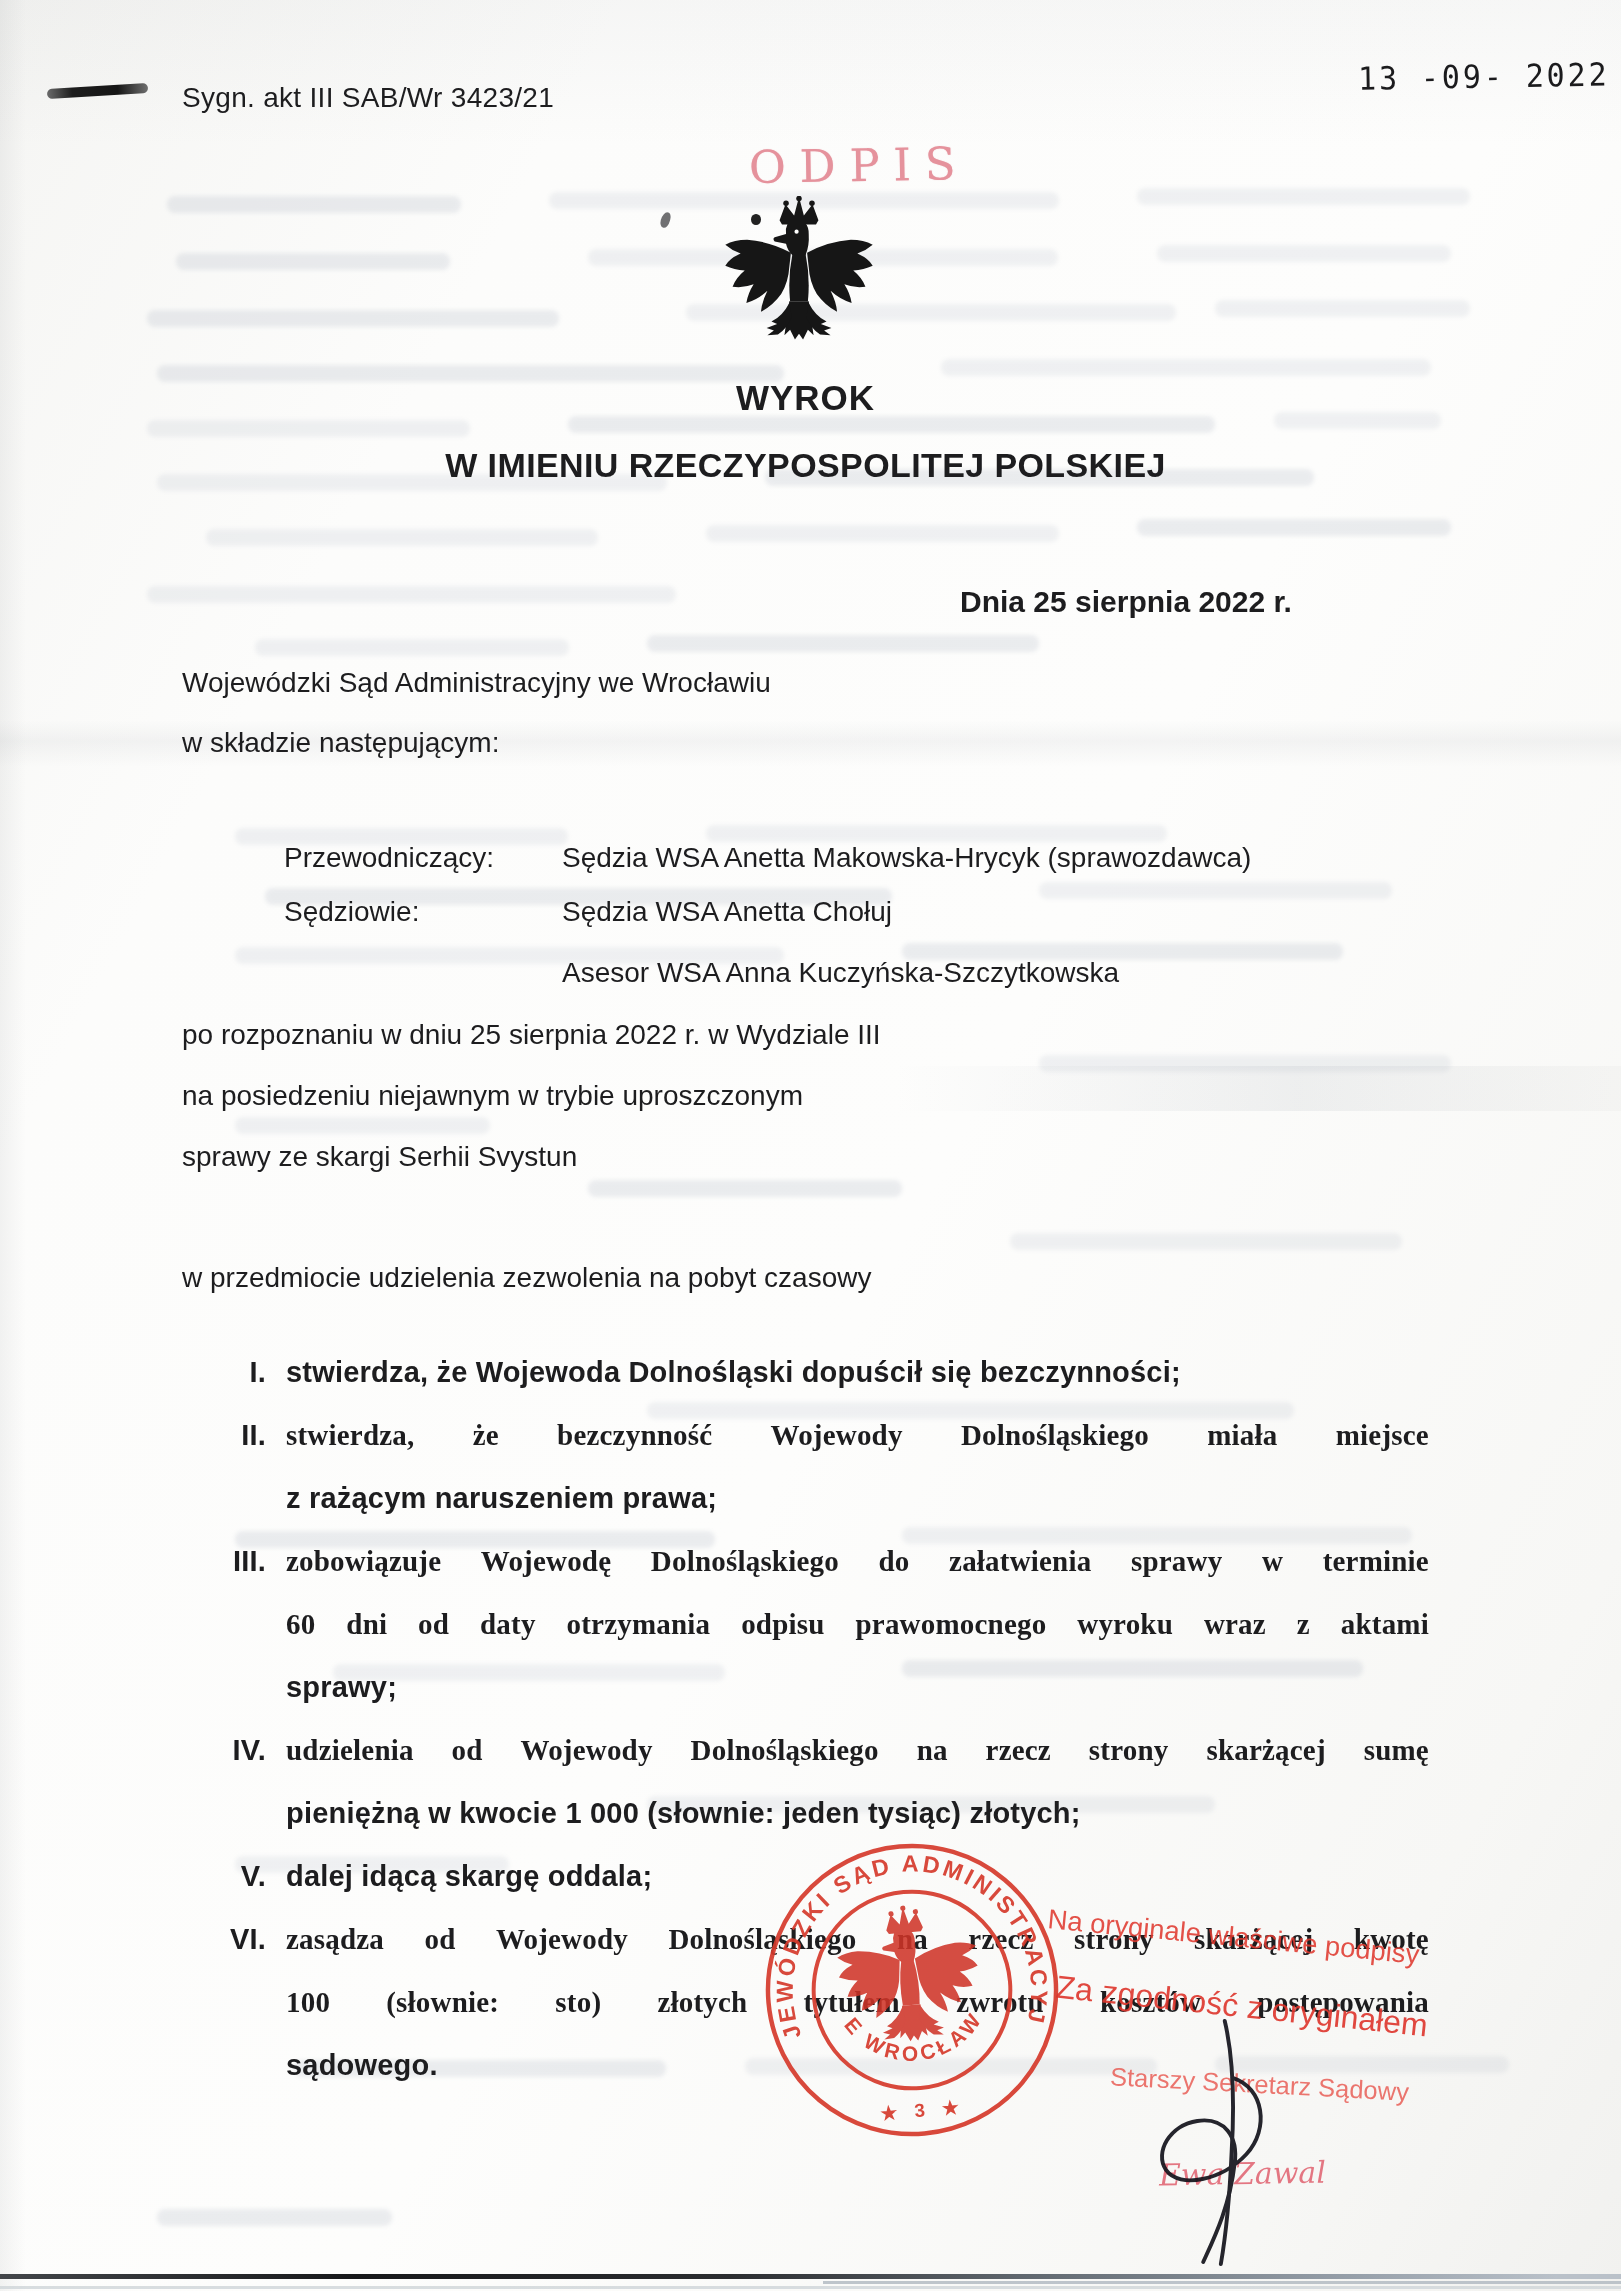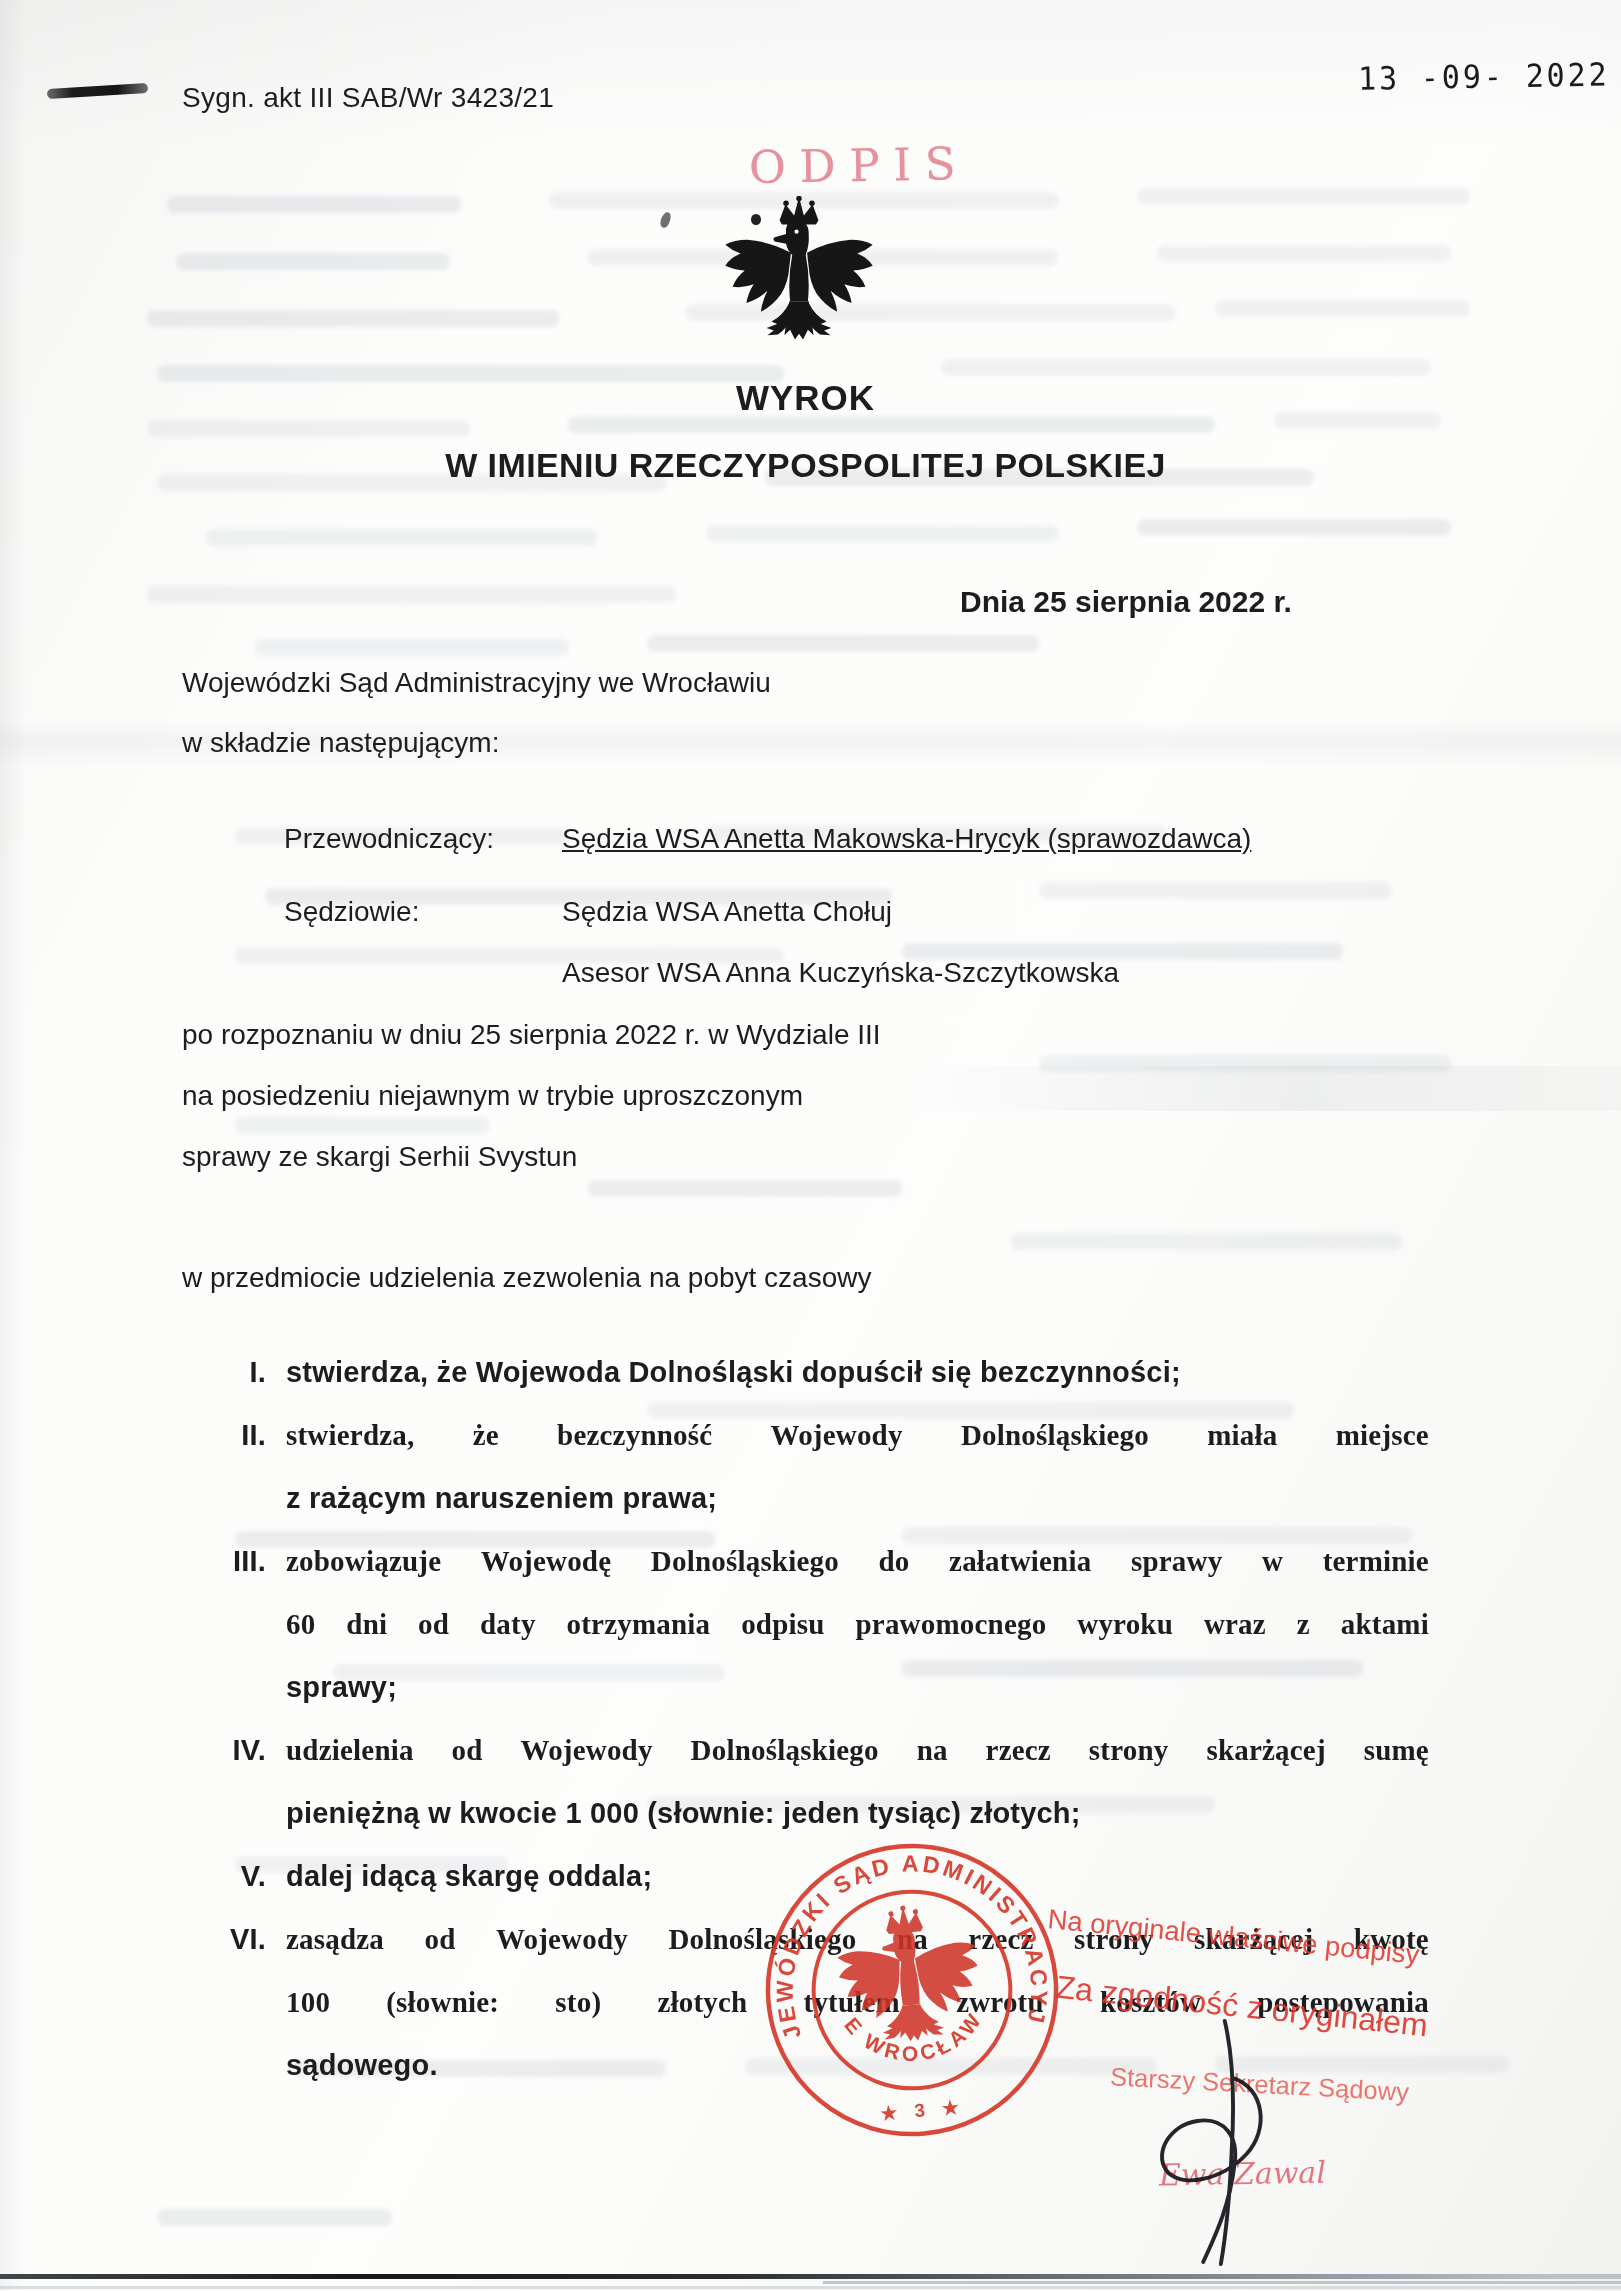--- a/index.html
+++ b/index.html
@@ -140,21 +140,21 @@
       </g>
   </svg>
 
   <div class="abs centerline title">WYROK</div>
   <div class="abs centerline subtitle">W IMIENIU RZECZYPOSPOLITEJ POLSKIEJ</div>
   <div class="abs date-line">Dnia 25 sierpnia 2022 r.</div>
 
   <div class="abs body-line" style="top:667px;">Wojewódzki Sąd Administracyjny we Wrocławiu</div>
   <div class="abs body-line" style="top:727px;">w składzie następującym:</div>
 
-  <div class="abs prow" style="top:823px;text-decoration:underline;">
+  <div class="abs prow" style="top:842px;">
     <span class="prole">Przewodniczący:</span><span>Sędzia WSA Anetta Makowska-Hrycyk (sprawozdawca)</span>
   </div>
   <div class="abs prow" style="top:957px;">
     <span class="prole"></span><span>Asesor WSA Anna Kuczyńska-Szczytkowska</span>
   </div>
   <div class="abs prow" style="top:896px;">
     <span class="prole">Sędziowie:</span><span>Sędzia WSA Anetta Chołuj</span>
   </div>
 
   <div class="abs body-line" style="top:1019px;">po rozpoznaniu w dniu 25 sierpnia 2022 r. w Wydziale III</div>

